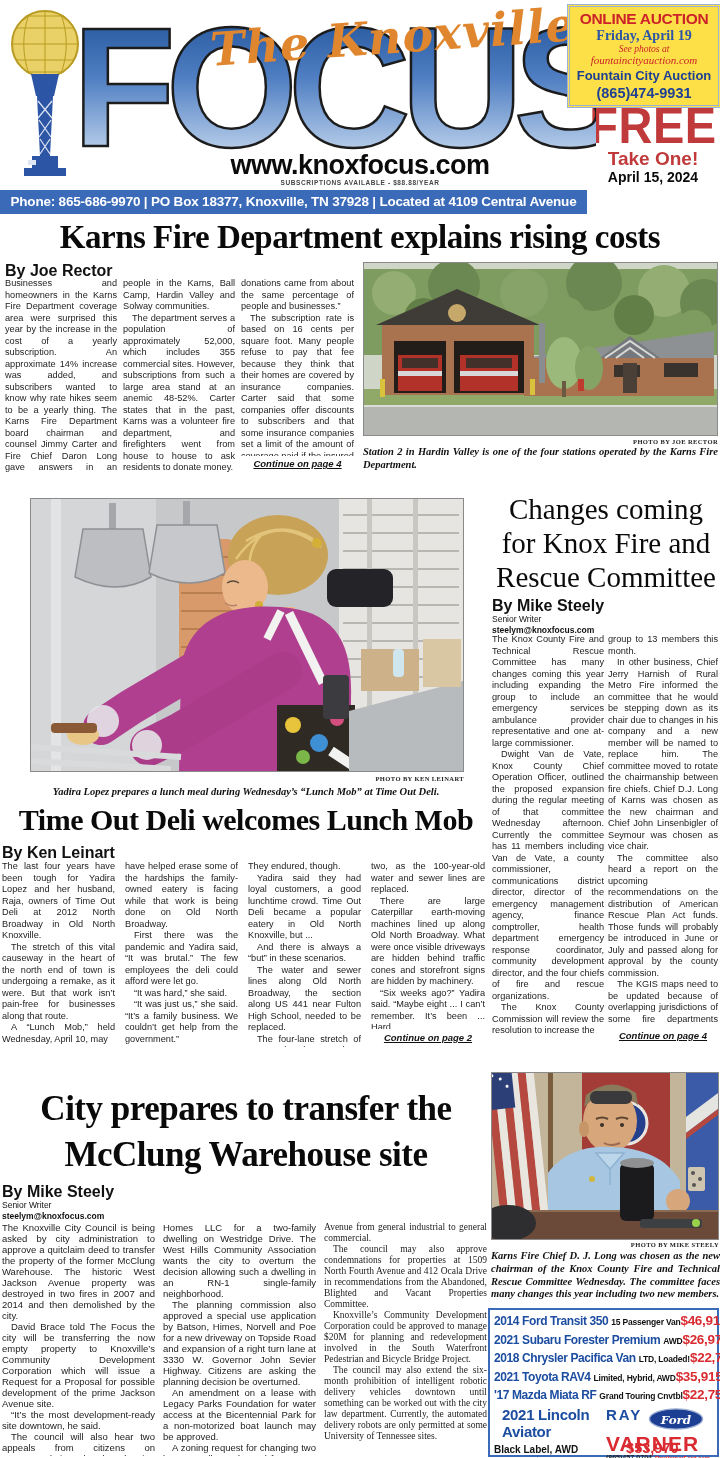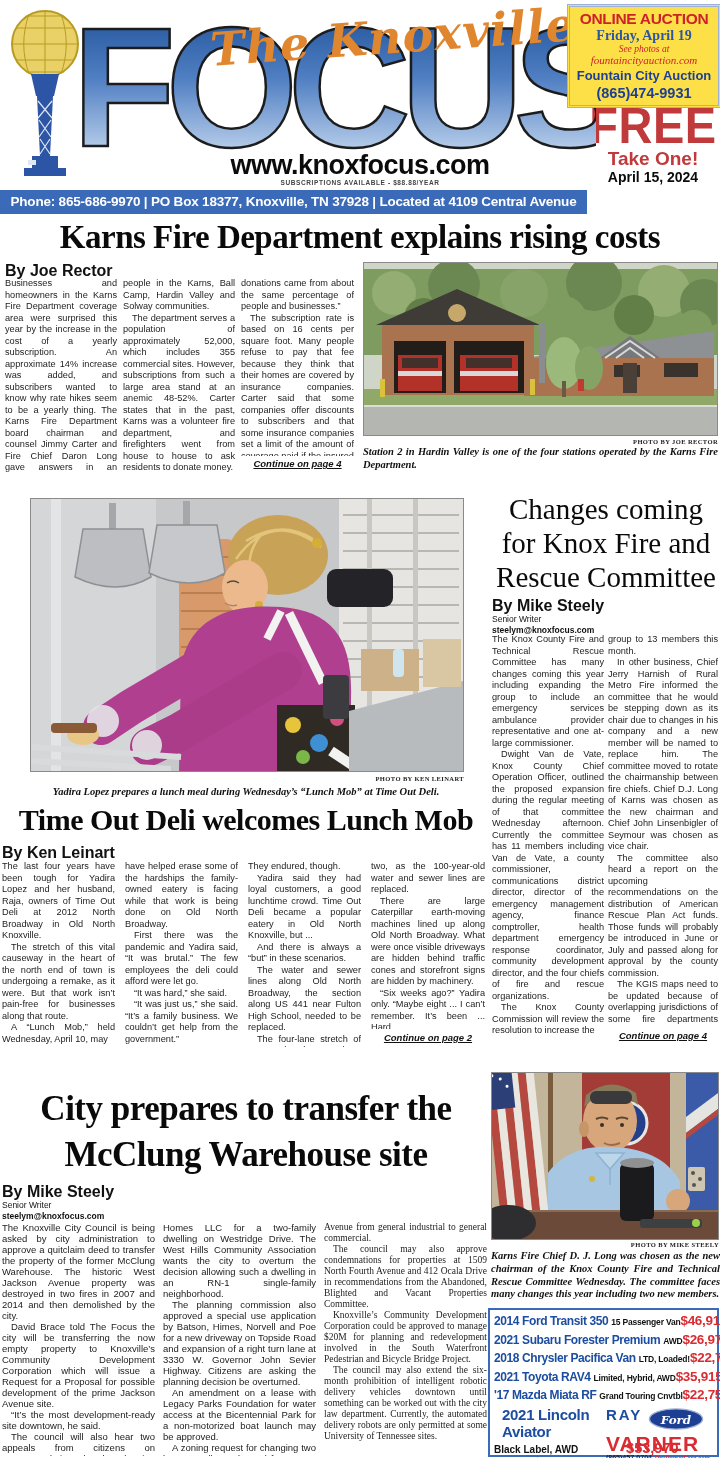--- a/index.html
+++ b/index.html
@@ -269,21 +269,21 @@
   <div class="abs coltext noindent" style="left:248px; top:861px; width:113px; height:186px;">
       <p>They endured, though.</p>
       <p>Yadira said they had loyal customers, a good lunchtime crowd. Time Out Deli became a popular eatery in Old North Knoxville, but ...</p>
       <p>And there is always a “but” in these scenarios.</p>
       <p>The water and sewer lines along Old North Broadway, the section along US 441 near Fulton High School, needed to be replaced.</p>
       <p>The four-lane stretch of US 441 has become three lanes, sometimes down to</p>
     </div>
   <div class="abs coltext noindent" style="left:371px; top:861px; width:114px; height:168px;">
       <p>two, as the 100-year-old water and sewer lines are replaced.</p>
       <p>There are large Caterpillar earth-moving machines lined up along Old North Broadway. What were once visible driveways are hidden behind traffic cones and storefront signs are hidden by machinery.</p>
-      <p>“Six weeks ago?” Yadira only. “Maybe eight ... I can’t remember. It’s been ... Hard.</p>
+      <p>“Six weeks ago?” Yadira said. “Maybe eight ... I can’t remember. It’s been ... Hard.</p>
     </div>
   <div class="abs continue" style="left:371px; top:1032px; width:114px;">Continue on page 2</div>
 
   <div class="abs" style="left:492px; top:492px; width:228px; font-family:'Liberation Serif',serif; font-size:29px; line-height:34px; color:#0a0a0a; text-align:center;">
     <div>Changes coming</div>
     <div>for Knox Fire and</div>
     <div>Rescue Committee</div>
   </div>
 
   <div class="abs" style="left:492px; top:597px; width:150px;">

